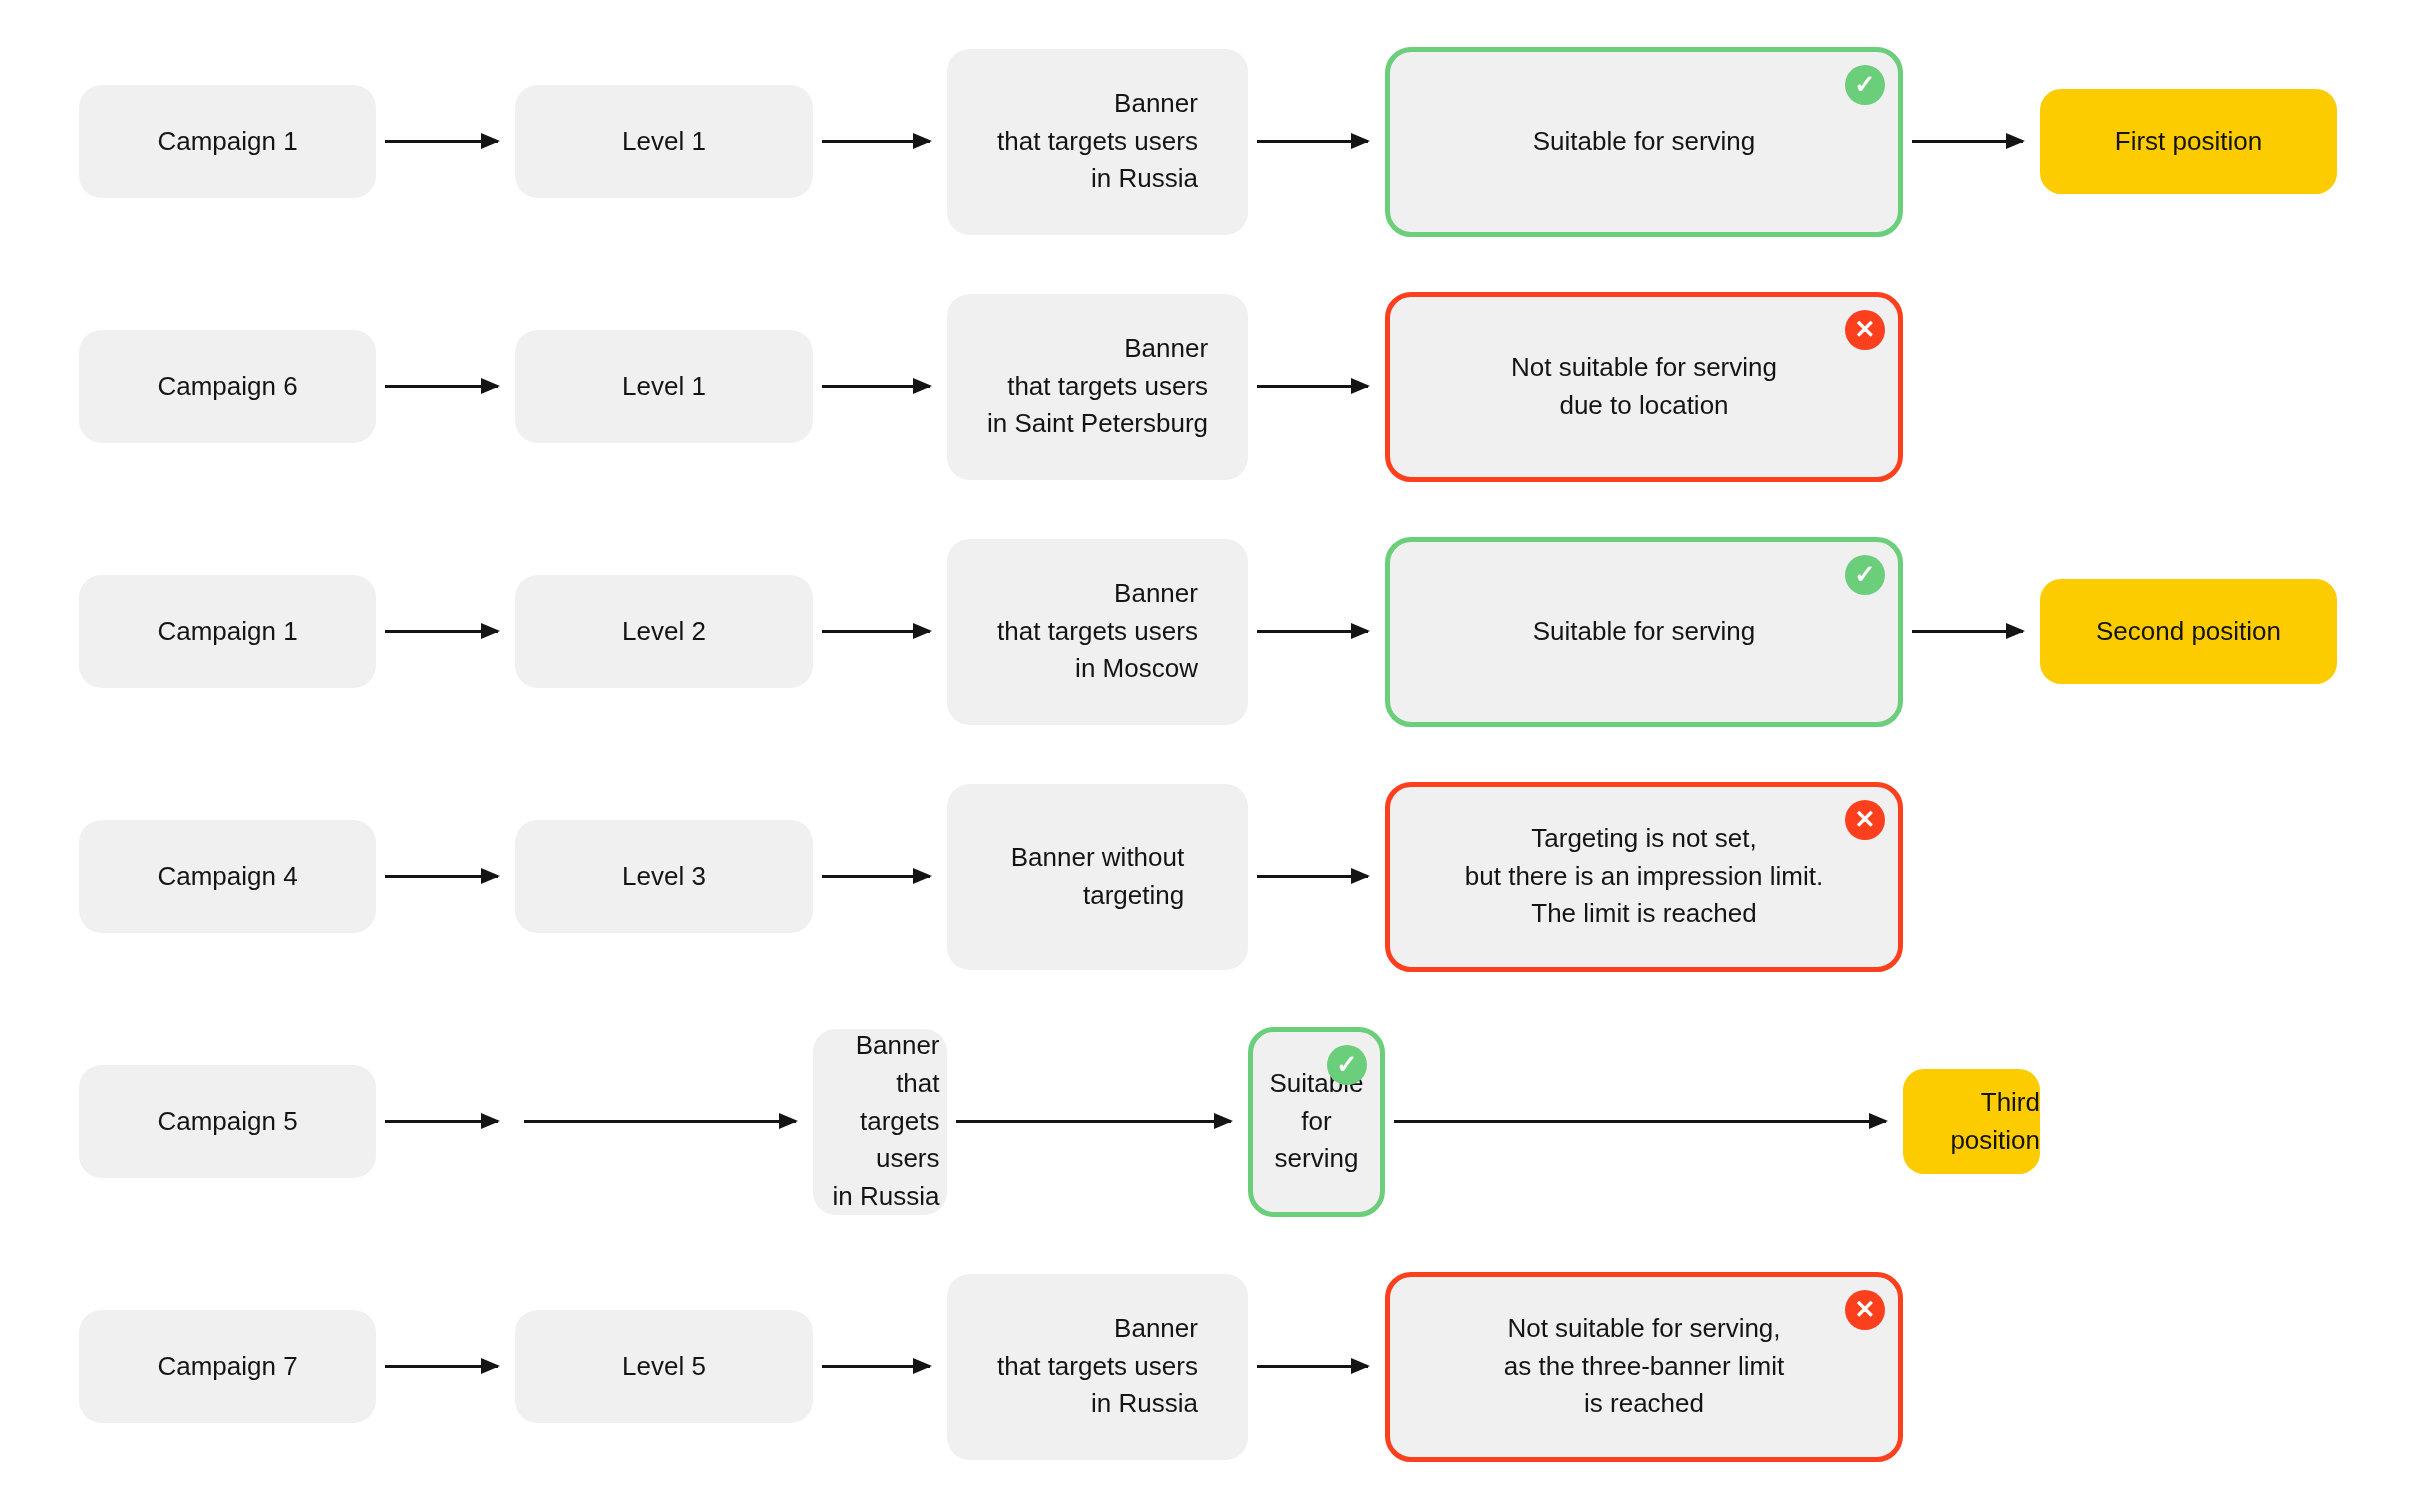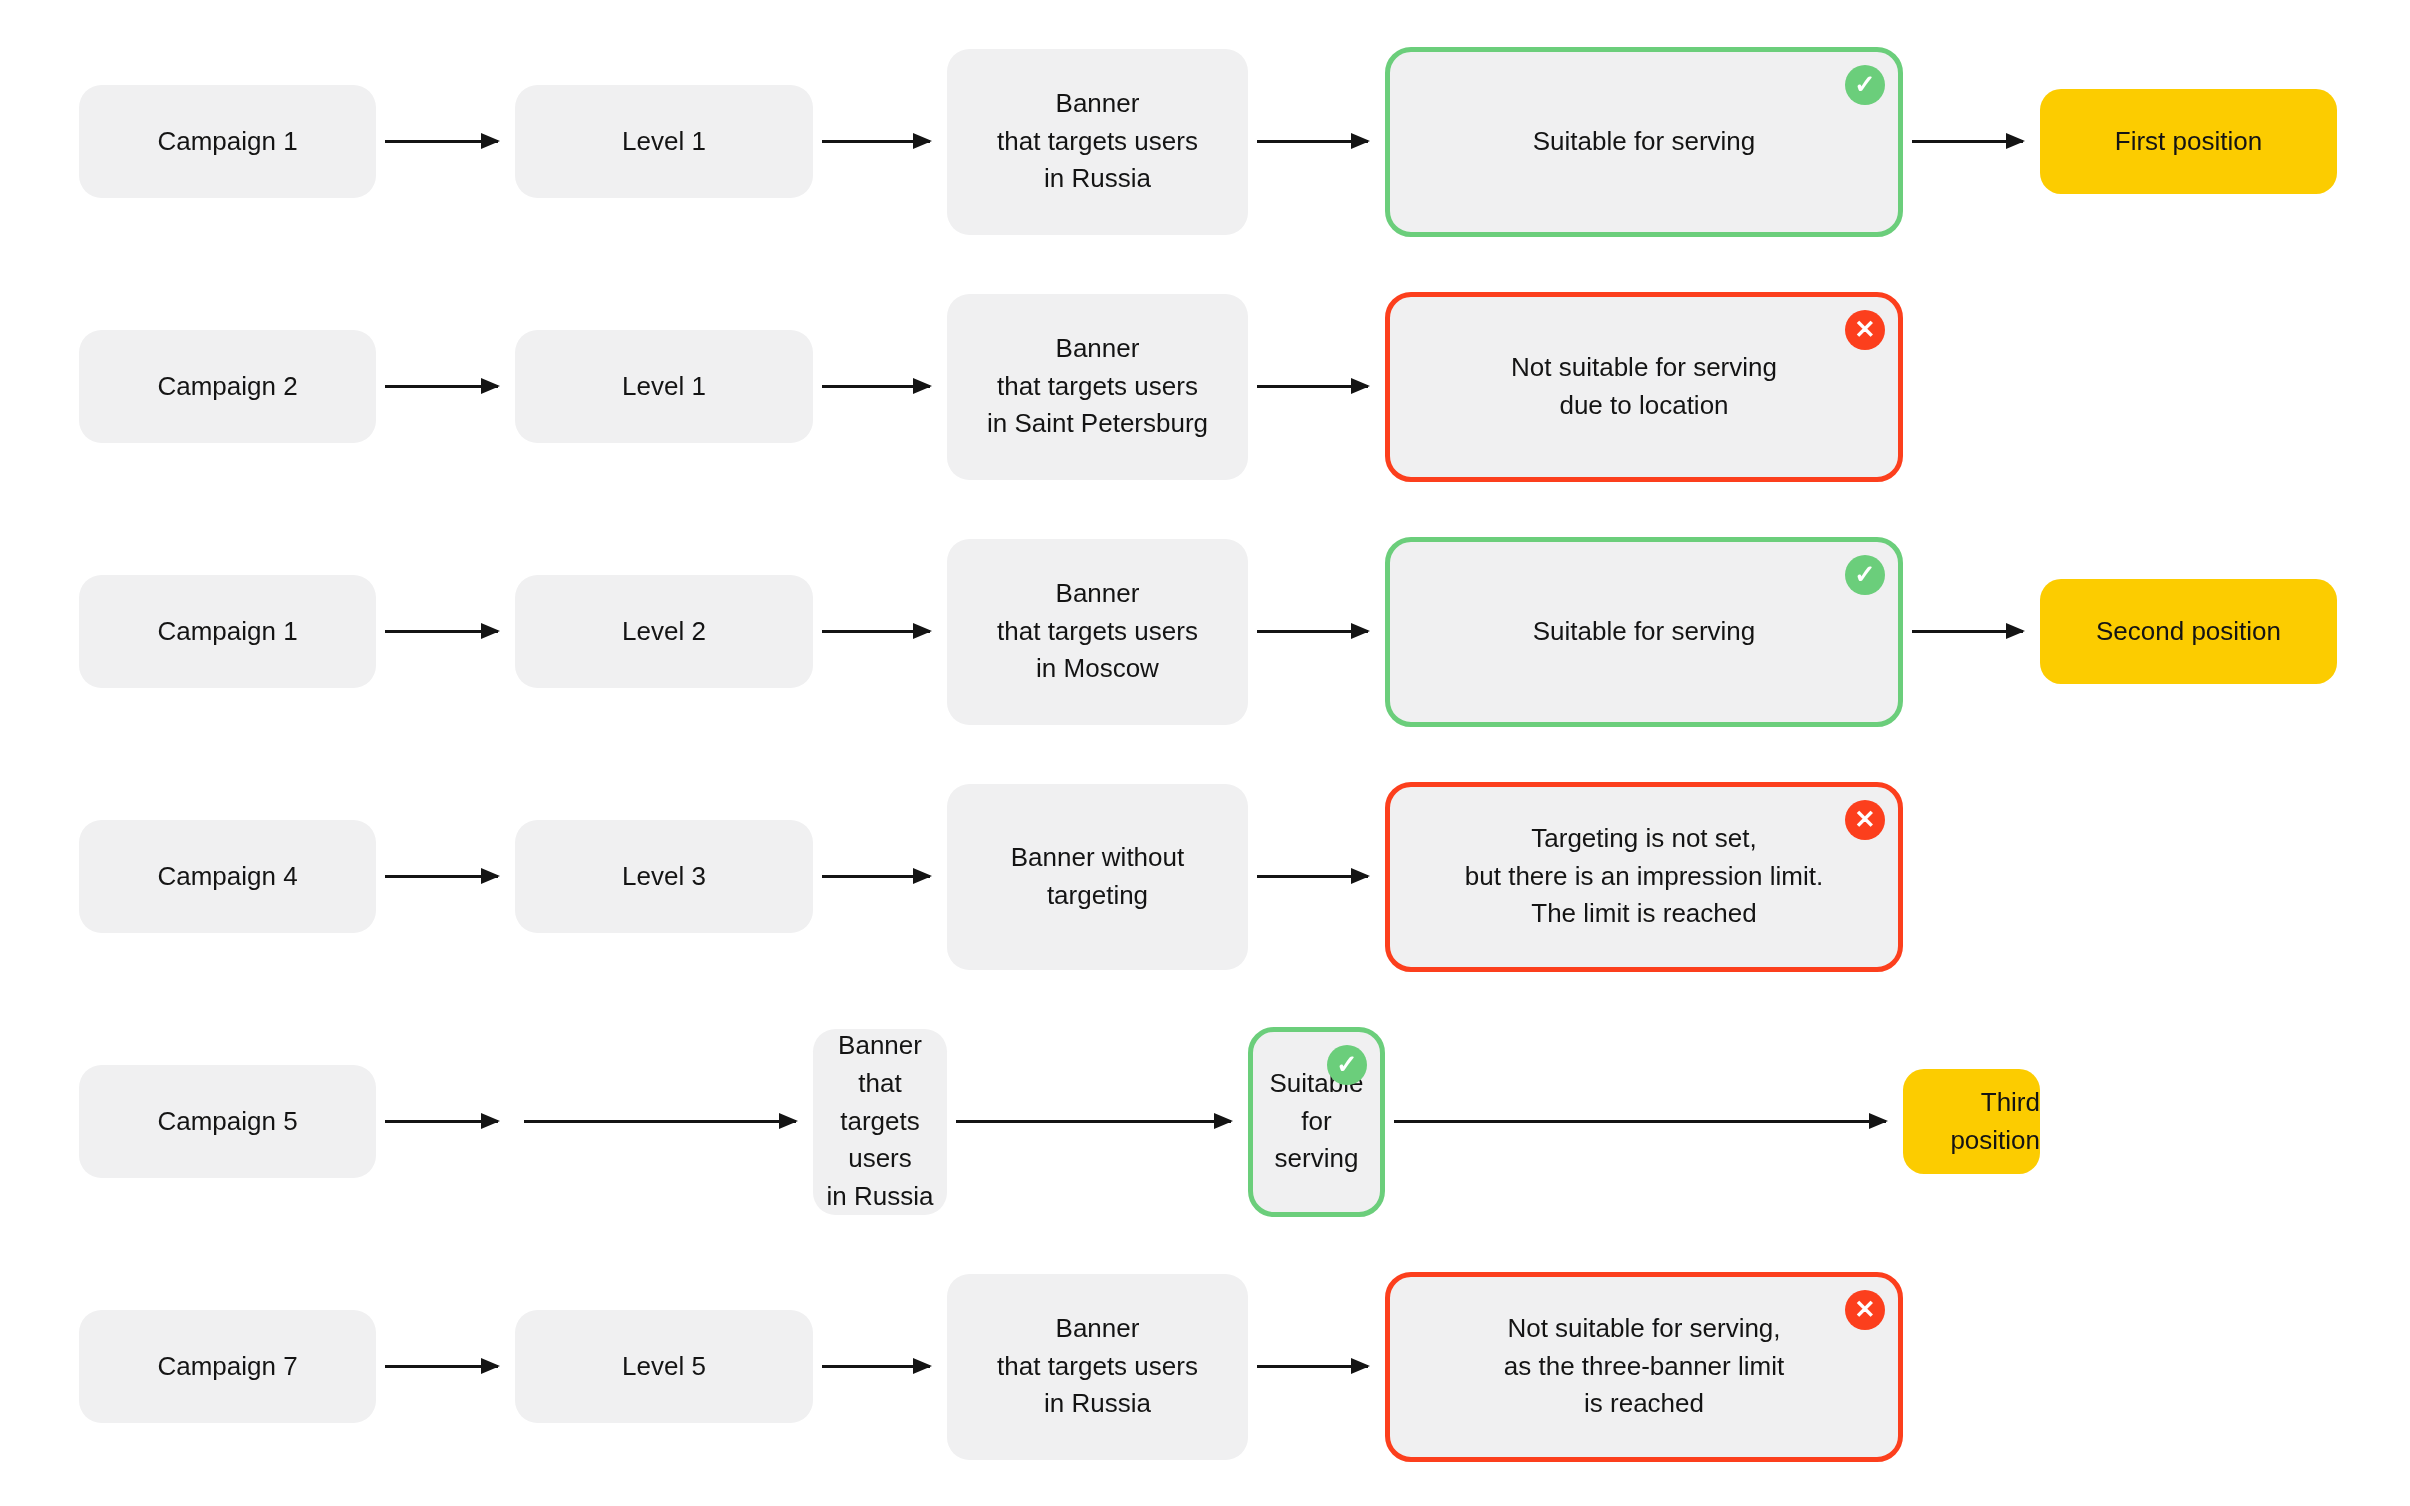--- a/index.html
+++ b/index.html
@@ -27,20 +27,21 @@
     text-align: center;
     font-size: 26px;
     line-height: 1.45;
     color: #141414;
   }
   .campaign, .level { height: 113px; }
   .banner {
     height: 186px;
     white-space: pre-line;
     padding: 0 7.5px;
+    text-align: right;
   }
   .status {
     height: 190px;
     position: relative;
     border: 5.6px solid transparent;
     border-radius: 26px;
     white-space: pre-line;
     padding: 0 28px;
   }
   .status.success { border-color: #6bce7b; }
@@ -105,21 +106,21 @@
     <div class="arrow"></div>
     <div class="node status success">
       <span class="badge success">✓</span>
       <span class="status-text">Suitable for serving</span>
     </div>
     <div class="arrow"></div>
     <div class="node position">First position</div>
   </div>
 
   <div class="row">
-    <div class="node campaign">Campaign 2</div>
+    <div class="node campaign">Campaign 6</div>
     <div class="arrow"></div>
     <div class="node level">Level 1</div>
     <div class="arrow"></div>
     <div class="node banner">Banner
 that targets users
 in Saint Petersburg</div>
     <div class="arrow"></div>
     <div class="node status danger">
       <span class="badge danger">✕</span>
       <span class="status-text">Not suitable for serving

